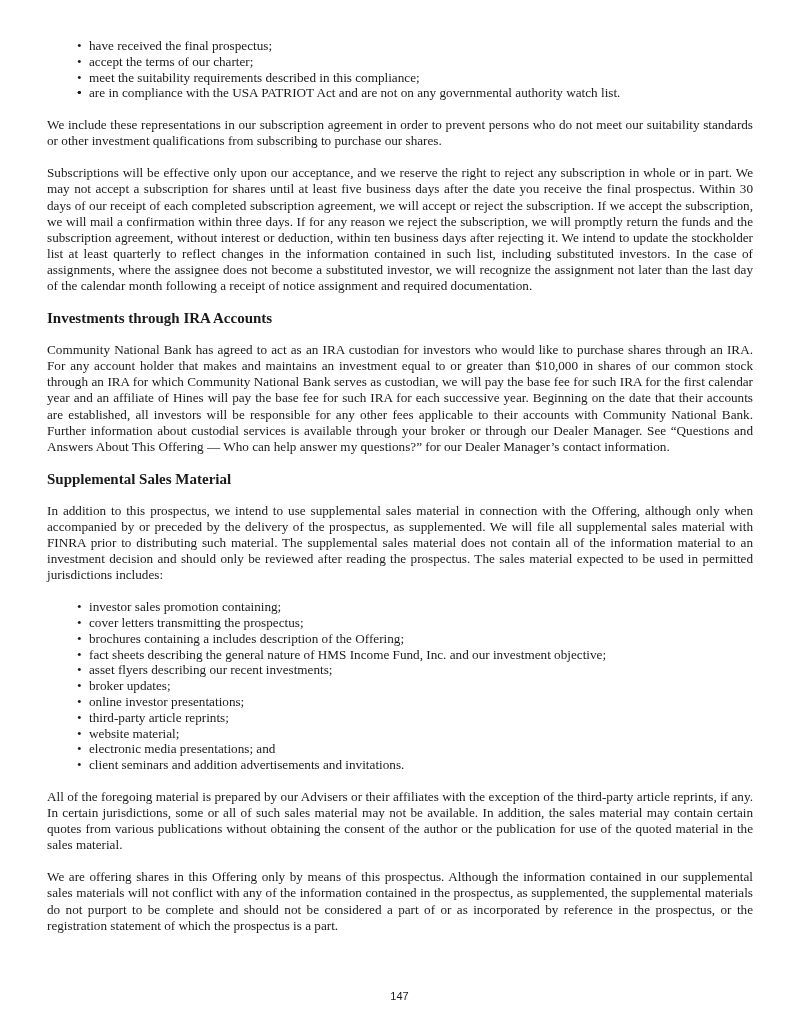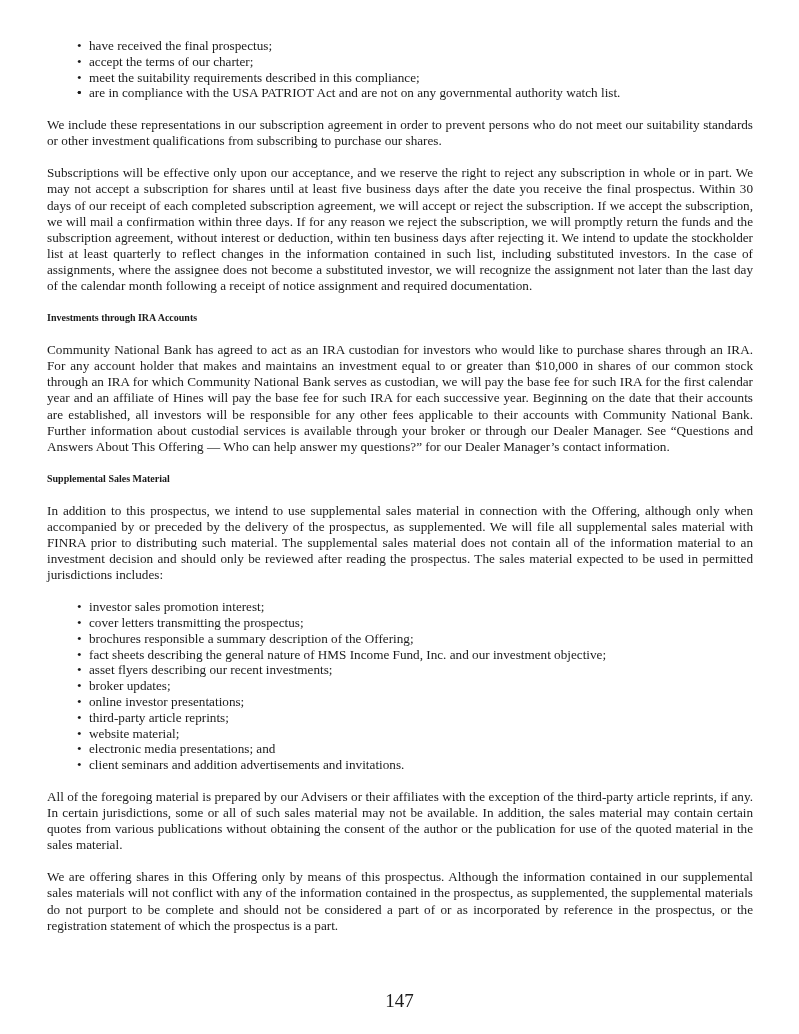--- a/index.html
+++ b/index.html
@@ -3,27 +3,27 @@
 <meta charset="utf-8">
 <style>
   html, body { margin: 0; padding: 0; background: #ffffff; }
   body { width: 799px; height: 1034px; position: relative; overflow: hidden; }
   .page {
     position: absolute; left: 47px; top: 38px; width: 706px;
     font-family: "Liberation Serif", "DejaVu Serif", serif;
     font-size: 13.2px; line-height: 16.1px; color: #1a1a1a;
   }
   p { margin: 0 0 16px 0; text-align: justify; }
-  h3 { margin: 0 0 16px 0; font-size: 10px; font-weight: bold; line-height: 16px; }
+  h3 { margin: 0 0 16px 0; font-size: 15px; font-weight: bold; line-height: 16px; }
   ul { list-style: none; margin: 0 0 16px 0; padding: 0 0 0 30px; }
   ul li { position: relative; padding-left: 12px; line-height: 15.8px; }
   ul li .bullet { position: absolute; left: 0; top: 0; }
   .page-number {
     position: absolute; left: 0; width: 799px; top: 990px; text-align: center;
-    font-family: Liberation Serif, serif; font-size: 19px; color: #1a1a1a;
+    font-family: Liberation Sans, sans-serif; font-size: 11px; color: #1a1a1a;
   }
 </style>
 </head>
 <body>
 
 <div class="page">
 
   <ul>
     <li><span class="bullet">•</span><span>have received the final prospectus;</span></li>
     <li><span class="bullet">•</span><span>accept the terms of our charter;</span></li>
@@ -36,23 +36,23 @@
   <p>We include these representations in our subscription agreement in order to prevent persons who do not meet our suitability standards or other investment qualifications from subscribing to purchase our shares.</p>
   <p>Subscriptions will be effective only upon our acceptance, and we reserve the right to reject any subscription in whole or in part. We may not accept a subscription for shares until at least five business days after the date you receive the final prospectus. Within 30 days of our receipt of each completed subscription agreement, we will accept or reject the subscription. If we accept the subscription, we will mail a confirmation within three days. If for any reason we reject the subscription, we will promptly return the funds and the subscription agreement, without interest or deduction, within ten business days after rejecting it. We intend to update the stockholder list at least quarterly to reflect changes in the information contained in such list, including substituted investors. In the case of assignments, where the assignee does not become a substituted investor, we will recognize the assignment not later than the last day of the calendar month following a receipt of notice assignment and required documentation.</p>
 
   <h3>Investments through IRA Accounts</h3>
   <p>Community National Bank has agreed to act as an IRA custodian for investors who would like to purchase shares through an IRA. For any account holder that makes and maintains an investment equal to or greater than $10,000 in shares of our common stock through an IRA for which Community National Bank serves as custodian, we will pay the base fee for such IRA for the first calendar year and an affiliate of Hines will pay the base fee for such IRA for each successive year. Beginning on the date that their accounts are established, all investors will be responsible for any other fees applicable to their accounts with Community National Bank. Further information about custodial services is available through your broker or through our Dealer Manager. See “Questions and Answers About This Offering — Who can help answer my questions?” for our Dealer Manager’s contact information.</p>
 
   <h3>Supplemental Sales Material</h3>
   <p>In addition to this prospectus, we intend to use supplemental sales material in connection with the Offering, although only when accompanied by or preceded by the delivery of the prospectus, as supplemented. We will file all supplemental sales material with FINRA prior to distributing such material. The supplemental sales material does not contain all of the information material to an investment decision and should only be reviewed after reading the prospectus. The sales material expected to be used in permitted jurisdictions includes:</p>
 
   <ul>
-    <li><span class="bullet">•</span><span>investor sales promotion interest;</span></li>
+    <li><span class="bullet">•</span><span>investor sales promotion containing;</span></li>
     <li><span class="bullet">•</span><span>cover letters transmitting the prospectus;</span></li>
-    <li><span class="bullet">•</span><span>brochures responsible a summary description of the Offering;</span></li>
+    <li><span class="bullet">•</span><span>brochures containing a includes description of the Offering;</span></li>
     <li><span class="bullet">•</span><span>fact sheets describing the general nature of HMS Income Fund, Inc. and our investment objective;</span></li>
     <li><span class="bullet">•</span><span>asset flyers describing our recent investments;</span></li>
     <li><span class="bullet">•</span><span>broker updates;</span></li>
     <li><span class="bullet">•</span><span>online investor presentations;</span></li>
     <li><span class="bullet">•</span><span>third-party article reprints;</span></li>
     <li><span class="bullet">•</span><span>website material;</span></li>
     <li><span class="bullet">•</span><span>electronic media presentations; and</span></li>
     <li><span class="bullet">•</span><span>client seminars and addition advertisements and invitations.</span></li>
   </ul>
 

